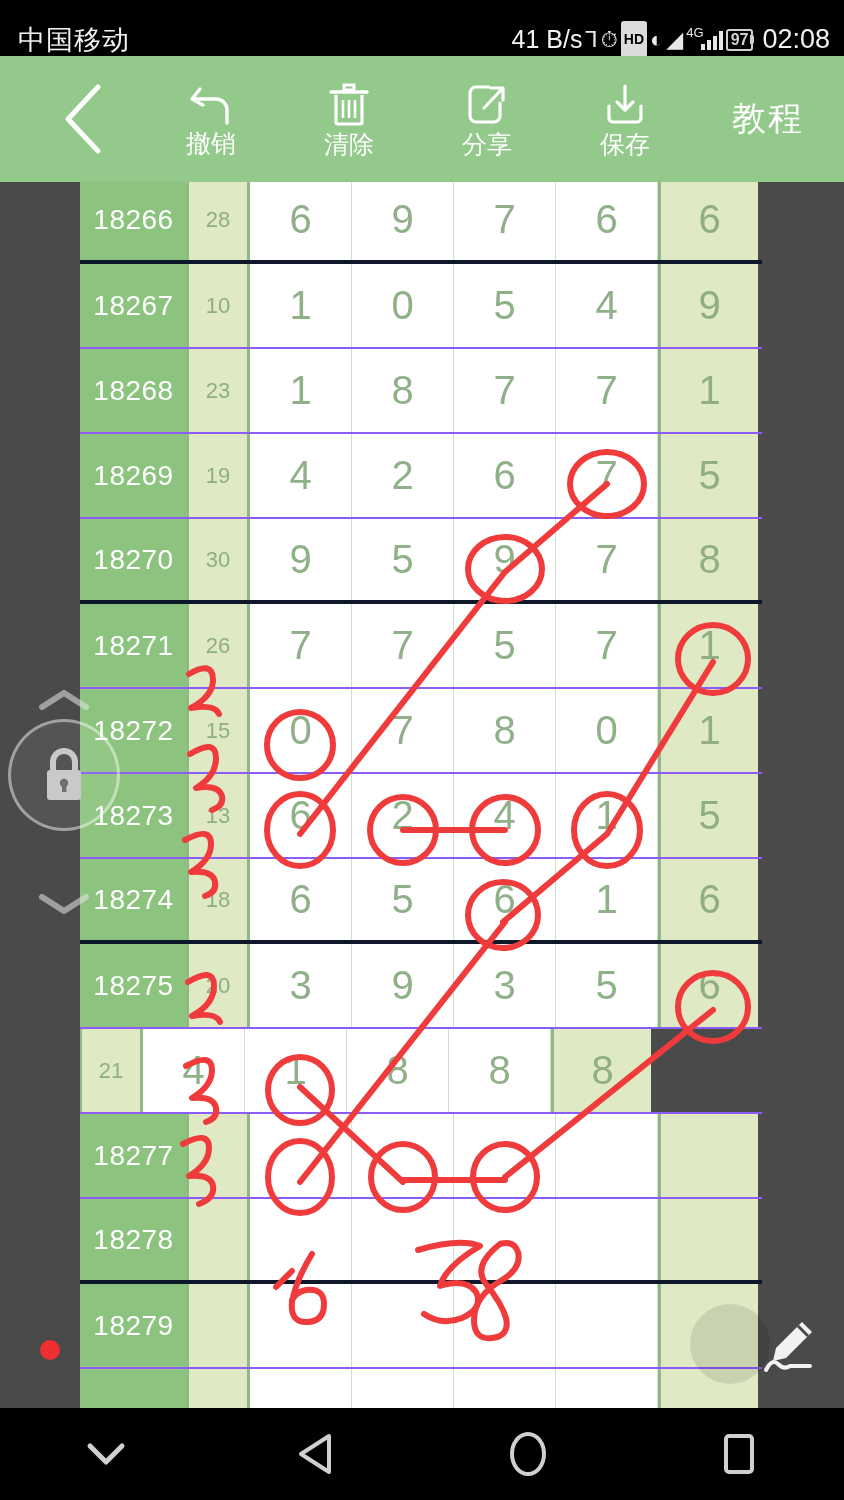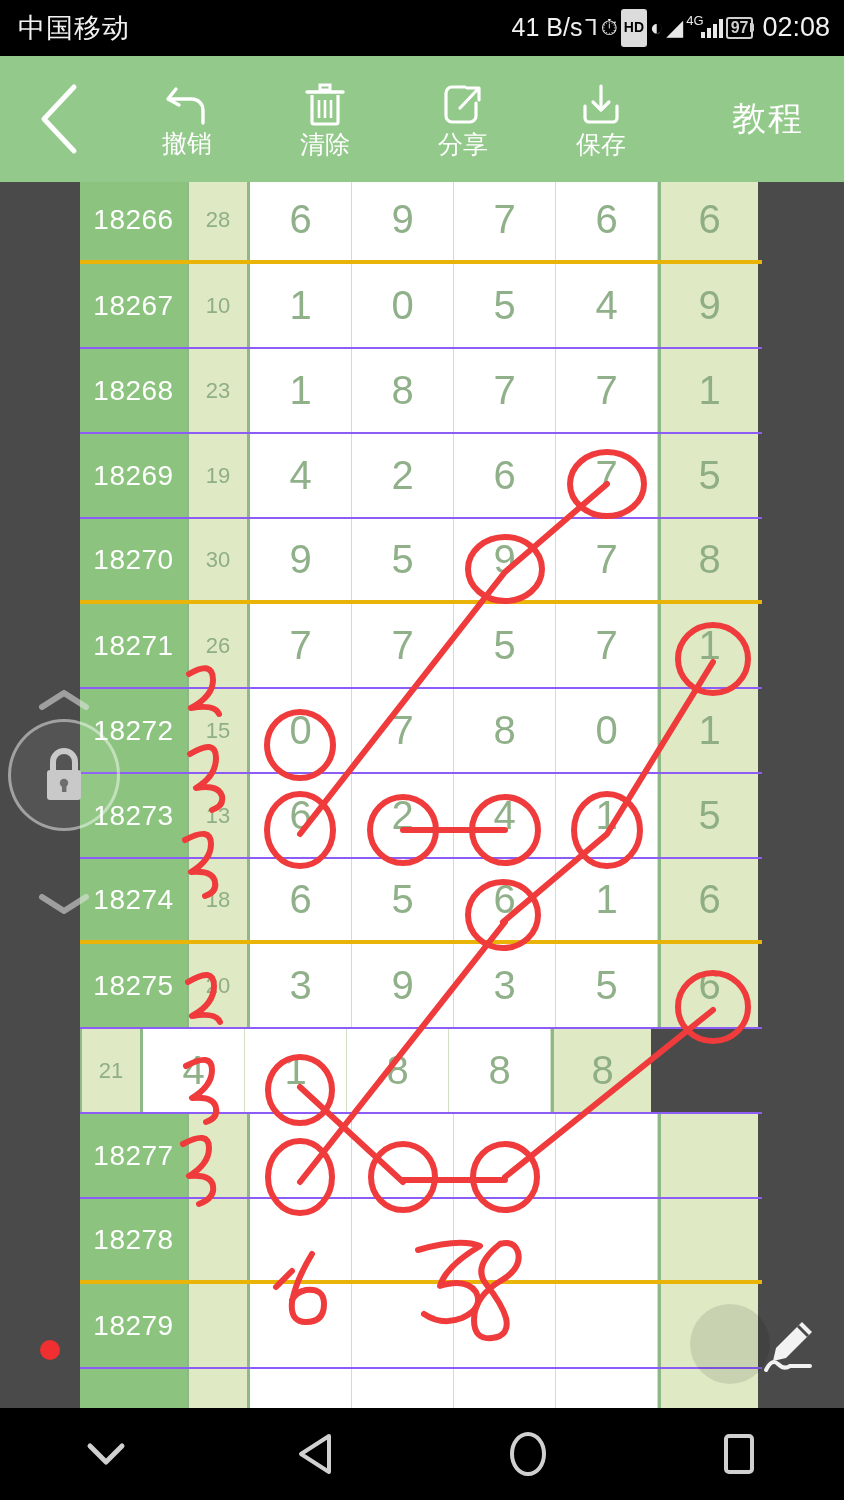--- a/index.html
+++ b/index.html
@@ -4,21 +4,21 @@
 <style>
   * { box-sizing: border-box; margin:0; padding:0; }
   html,body{ background:#000; }
   body{
     width:844px; height:1500px; position:relative; overflow:hidden;
     font-family:"Liberation Sans","DejaVu Sans",sans-serif;
   }
 
   
   #statusbar{
-    position:absolute; left:0; top:0; width:844px; height:56px;
+    position:absolute; left:0; top:12px; width:844px; height:56px;
     background:#000; color:#fff;
     display:flex; align-items:center;
   }
   #statusbar .carrier{
     font-size:27px; margin-left:18px; letter-spacing:1px; color:#f2f2f2;
   }
   #statusbar .right{
     margin-left:auto; margin-right:14px;
     display:flex; align-items:center; gap:3px;
   }
@@ -35,21 +35,21 @@
     border:2px solid #cfcfcf; border-radius:3px; padding:0 3px;
     font-size:16px; font-weight:bold; color:#cfcfcf; line-height:18px;
   }
   #statusbar .battcap{ width:4px; height:9px; background:#cfcfcf; border-radius:0 2px 2px 0; margin-left:-6px;}
   #statusbar .clock{ font-size:27px; color:#f2f2f2; margin-left:5px;}
 
   
   #toolbar{
     position:absolute; left:0; top:56px; width:844px; height:126px;
     background:#93c98a;
-    display:flex; align-items:center;
+    display:flex; align-items:center;padding-left:24px;
   }
   #toolbar .backbtn{
     width:118px; height:126px; display:flex; align-items:center; justify-content:center;
   }
   #toolbar .tbitem{
     width:138px; height:126px;
     display:flex; flex-direction:column; align-items:center; justify-content:center;
     gap:4px;
   }
   #toolbar .tbitem .lab{ font-size:25px; color:#fff; line-height:1; }
@@ -63,21 +63,21 @@
     position:absolute; left:0; top:182px; width:844px; height:1226px;
     background:#4a4a4a; overflow:hidden;
   }
   #table{
     position:absolute; left:80px; top:-3px; width:682px;
   }
   .row{
     display:flex; height:85px; position:relative;
     border-bottom:2px solid #8b5cf6;
   }
-  .row.thick{ border-bottom:4px solid #eab308; }
+  .row.thick{ border-bottom:4px solid #0f172a; }
   .c-issue{
     width:107px; background:#8cc47f; color:#fff;
     display:flex; align-items:center; justify-content:center;
     font-size:28px; letter-spacing:.5px;
   }
   .c-sum{
     width:63px; background:#dfeac4; color:#8fae84;
     display:flex; align-items:center; justify-content:center;
     font-size:22px;
     border-left:2px solid #8fb887; border-right:3px solid #8fb887;

